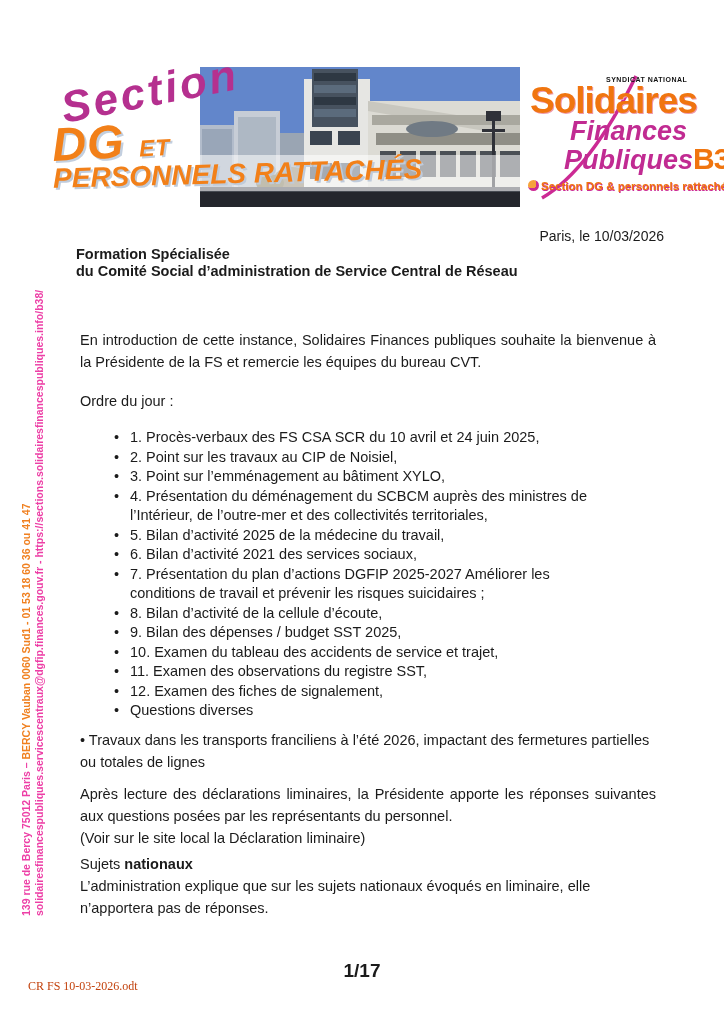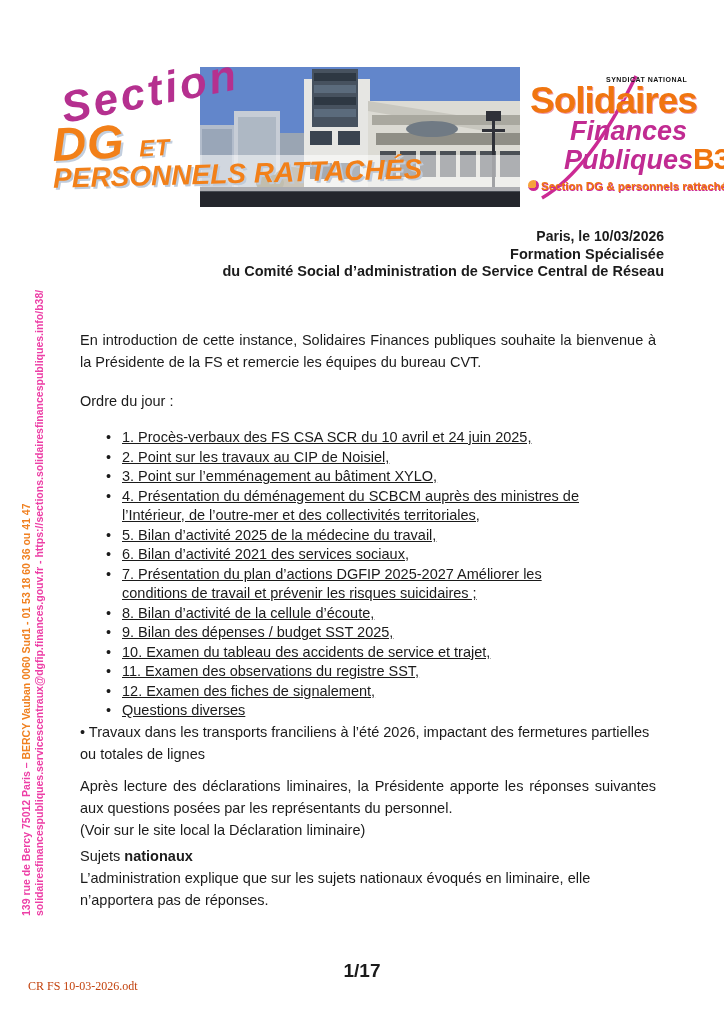--- a/index.html
+++ b/index.html
@@ -30,37 +30,37 @@
   .rlogo{position:absolute;left:528px;top:72px;width:192px;height:140px;z-index:6;}
   .rlogo .syndicat{position:absolute;top:4px;left:78px;font-size:7px;font-weight:bold;color:#121212;letter-spacing:.5px;white-space:nowrap;}
   .rlogo .solidaires{position:absolute;top:8px;left:2px;font-size:37px;font-weight:800;color:#f0750f;white-space:nowrap;letter-spacing:-1px;text-shadow:1px 1px 0 #e9a;}
   .rlogo .finances{position:absolute;top:44px;left:42px;font-size:27px;font-weight:bold;font-style:italic;color:#c12b92;white-space:nowrap;}
   .rlogo .publiques{position:absolute;top:70px;left:0px;font-size:27px;font-weight:bold;font-style:italic;color:#c12b92;white-space:nowrap;margin-left:36px;}
   .rlogo .b38{font-size:30px;font-weight:800;font-style:normal;color:#f0750f;letter-spacing:-1px;}
   .rlogo .tagline{position:absolute;top:108px;left:0px;font-size:11.5px;font-weight:bold;color:#f0750f;white-space:nowrap;text-shadow:.6px .6px 0 #cc2a94;}
   .rlogo .dot{display:inline-block;width:11px;height:11px;border-radius:50%;vertical-align:-1px;margin-right:2px;background:radial-gradient(circle at 35% 35%,#f6a23c 0 45%,#cc2a94 46% 100%);}
   .rlogo .swoosh{position:absolute;top:0;left:0;pointer-events:none;}
   
-  .date-line{position:absolute;top:228px;right:60px;font-size:14px;font-weight:bold;z-index:4;}
-  .doc-title{position:absolute;top:246px;left:76px;right:60px;text-align:right;font-weight:bold;font-size:14.5px;line-height:17px;z-index:4;}
+  .date-line{position:absolute;top:228px;right:60px;font-size:14px;font-weight:normal;z-index:4;}
+  .doc-title{position:absolute;top:246px;left:76px;right:60px;text-align:left;font-weight:bold;font-size:14.5px;line-height:17px;z-index:4;}
   .doc-title .t3{font-style:italic;text-decoration:underline;}
   
   .vside{
     position:absolute;left:20px;top:916px;width:610px;
     transform:rotate(-90deg);transform-origin:0 0;
     font-size:10.5px;line-height:13px;white-space:nowrap;font-weight:bold;
   }
   .vpink{color:#ed3fa6;}
   .vorange{color:#f08020;}
   
   .content{position:absolute;left:80px;top:329px;width:576px;font-size:14.5px;line-height:22px;z-index:3;}
   .content p{margin:0;}
   .p-intro{text-align:justify;margin-bottom:17px !important;}
   .p-ordre{margin-bottom:16px !important;}
-  ul.agenda{list-style:none;margin:0;padding:0 0 0 42px;line-height:19.5px;text-decoration:underline;}
+  ul.agenda{list-style:none;margin:8px;padding:0 0 0 42px;line-height:19.5px;}
   ul.agenda li{position:relative;white-space:pre-line;}
   ul.agenda li::before{content:"\2022";position:absolute;left:-16px;top:0;}
   .p-justify{text-align:justify;}
   .p-after{margin-top:10px !important;}
   .p-sujets{margin-top:4px !important;}
   .bold{font-weight:bold;}
   
   .page-num{position:absolute;top:960px;left:0;width:100%;text-align:center;font-size:19px;font-weight:bold;}
   .file-name{position:absolute;top:979px;left:28px;font-family:"Liberation Serif",serif;font-size:12px;color:#c2410c;}
 </style>

